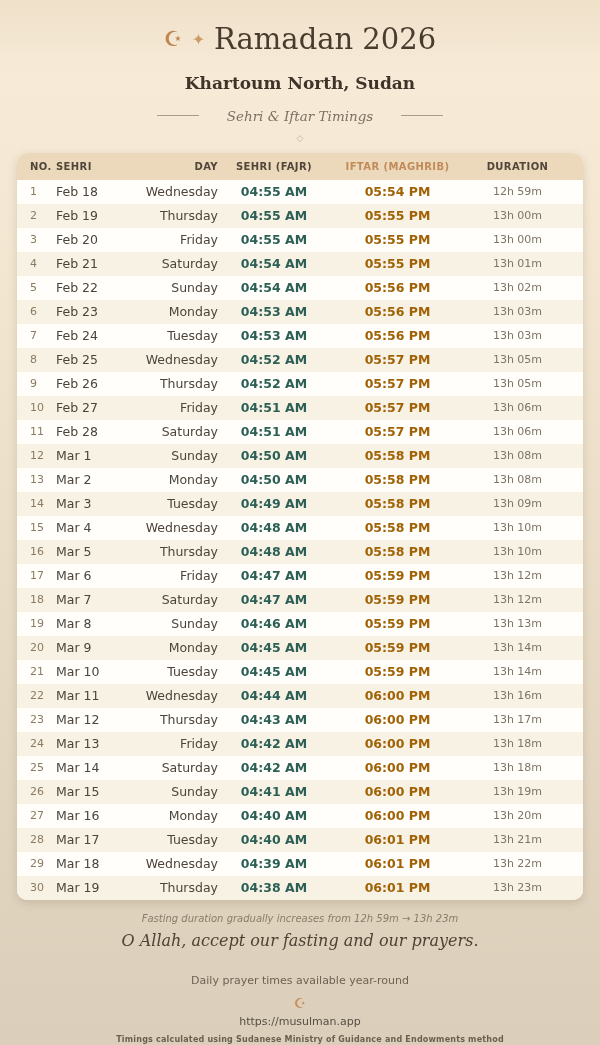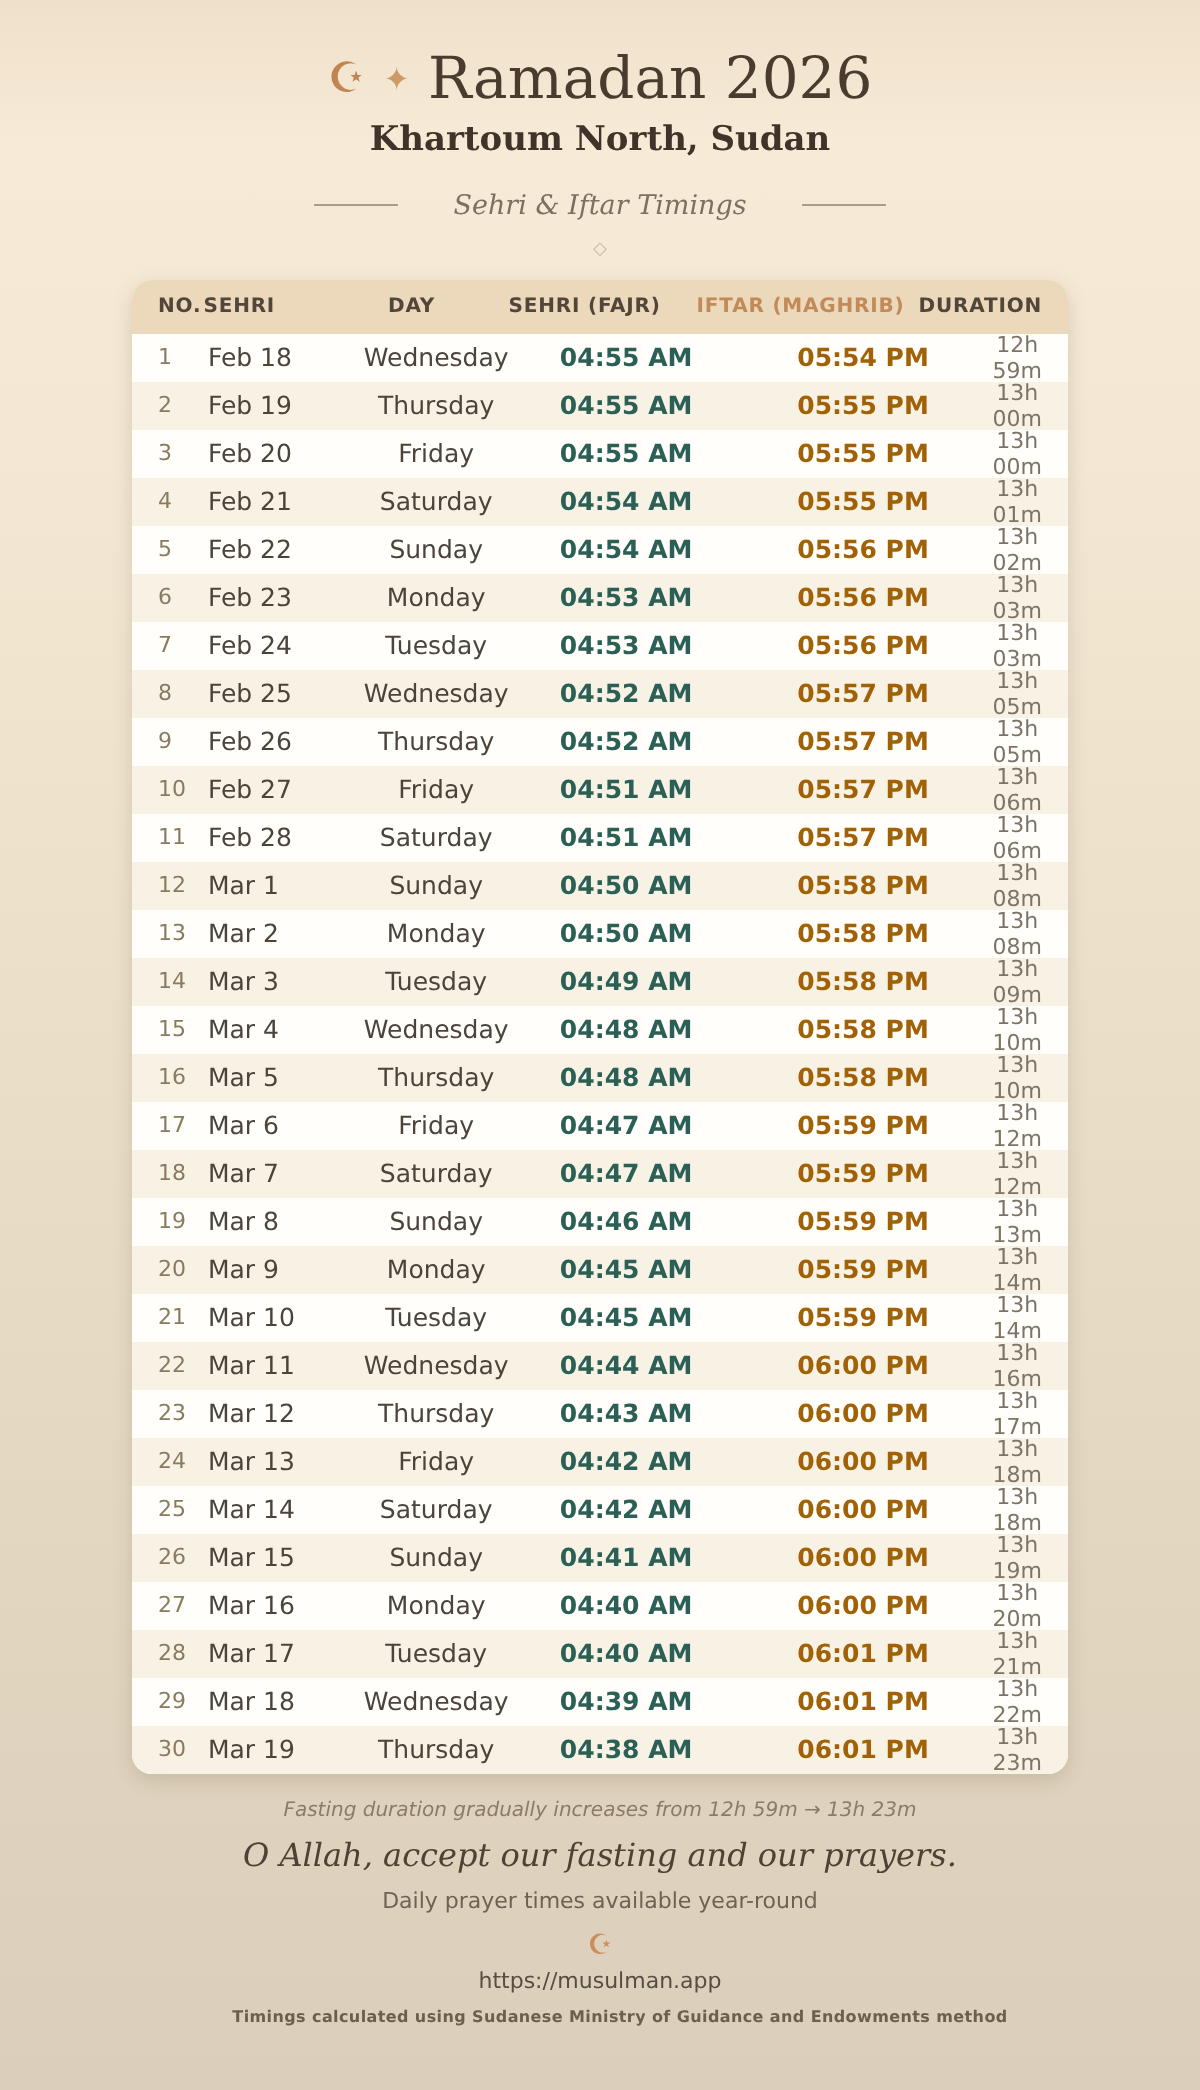--- a/index.html
+++ b/index.html
@@ -7,55 +7,55 @@
   body {
     font-family: "DejaVu Sans", sans-serif;
     background: linear-gradient(180deg, #efe0c9 0%, #f7ebd8 7%, #f2e5d0 30%, #e8dbc5 60%, #dbceba 100%);
     color:#4c443b;
   }
   .header { text-align:center; padding-top:24px; }
   .title-line { display:flex; align-items:center; justify-content:center; gap:9px; }
   .crescent { color:#c08552; font-size:21px; line-height:1; }
   .sparkle { color:#cc9c66; font-size:16px; line-height:1; }
   .title { font-family:"DejaVu Serif", serif; font-size:29px; color:#4a3b2f; line-height:1.1; }
-  .location { font-family:"DejaVu Serif", serif; font-size:17px; font-weight:bold; color:#40342a; margin-top:4px; }
+  .location { font-family:"DejaVu Serif", serif; font-size:17px; font-weight:bold; color:#40342a; margin-top:17px; }
   .subtitle-row { display:flex; align-items:center; justify-content:center; gap:28px; margin-top:15px; }
   .subtitle-rule { width:42px; height:1px; background:#ab9c89; }
   .subtitle { font-family:"DejaVu Serif", serif; font-style:italic; font-size:13.5px; color:#7d7062; }
   .meta { font-size:9.5px; color:#7d6c58; margin-top:12px; letter-spacing:0.2px; }
   .diamond { font-size:9px; color:#c9b69c; margin-top:9px; }
 
   .card {
-    width:468px; margin:10px auto 0 auto;
+    width:566px; margin:10px auto 0 auto;
     background:#fffefb; border-radius:10px; overflow:hidden;
     box-shadow:0 3px 10px rgba(90,70,40,0.18);
   }
   .thead {
     display:flex; align-items:center; height:27px; padding:0 13px;
     background:#ecd9bc; font-size:10px; font-weight:bold; letter-spacing:0.4px; color:#51463a;
   }
   .row { display:flex; align-items:center; height:24px; padding:0 13px; background:#fffefb; font-size:12.5px; }
   .row.alt { background:#f8f2e5; }
   .c-no { width:26px; text-align:left; }
   .c-date { width:76px; text-align:left; }
-  .c-day { width:86px; text-align:center; }
+  .c-day { width:86px; text-align:right; }
   .c-sehri { width:112px; text-align:center; }
   .c-iftar { width:135px; text-align:center; }
   .c-dur { flex:1; text-align:center; }
   .thead .c-iftar { color:#c28a58; }
   .row .c-no { color:#8a7a60; font-size:11px; }
   .row .c-date, .row .c-day { color:#4c443b; }
   .row .c-sehri { color:#2c5f55; font-weight:bold; }
   .row .c-iftar { color:#a16207; font-weight:bold; }
   .row .c-dur { color:#7e7466; font-size:11px; }
 
   .footer { text-align:center; }
   .note { font-style:italic; font-size:10px; color:#8a7c68; margin-top:13px; }
   .dua { font-family:"DejaVu Serif", serif; font-style:italic; font-size:16px; color:#4f4234; margin-top:7px;text-align:center; }
-  .daily { font-size:11px; color:#6e6254; margin-top:7px; }
+  .daily { font-size:11px; color:#6e6254; margin-top:24px; }
   .brand { display:inline-flex; align-items:center; gap:6px; margin-top:8px; color:#ca8f5d; font-weight:bold; font-size:17px; text-decoration:none; }
   .brand .crescent-sm { font-size:14px; font-weight:normal; }
   .url { font-size:11px; color:#564e44; margin-top:3px; }
   .method { font-size:8px; font-weight:bold; color:#6b5f4f; margin-top:7px; letter-spacing:0.2px;padding-left:20px; }
 </style>
 </head>
 <body>
 
 <div class="header">
   <div class="title-line">

